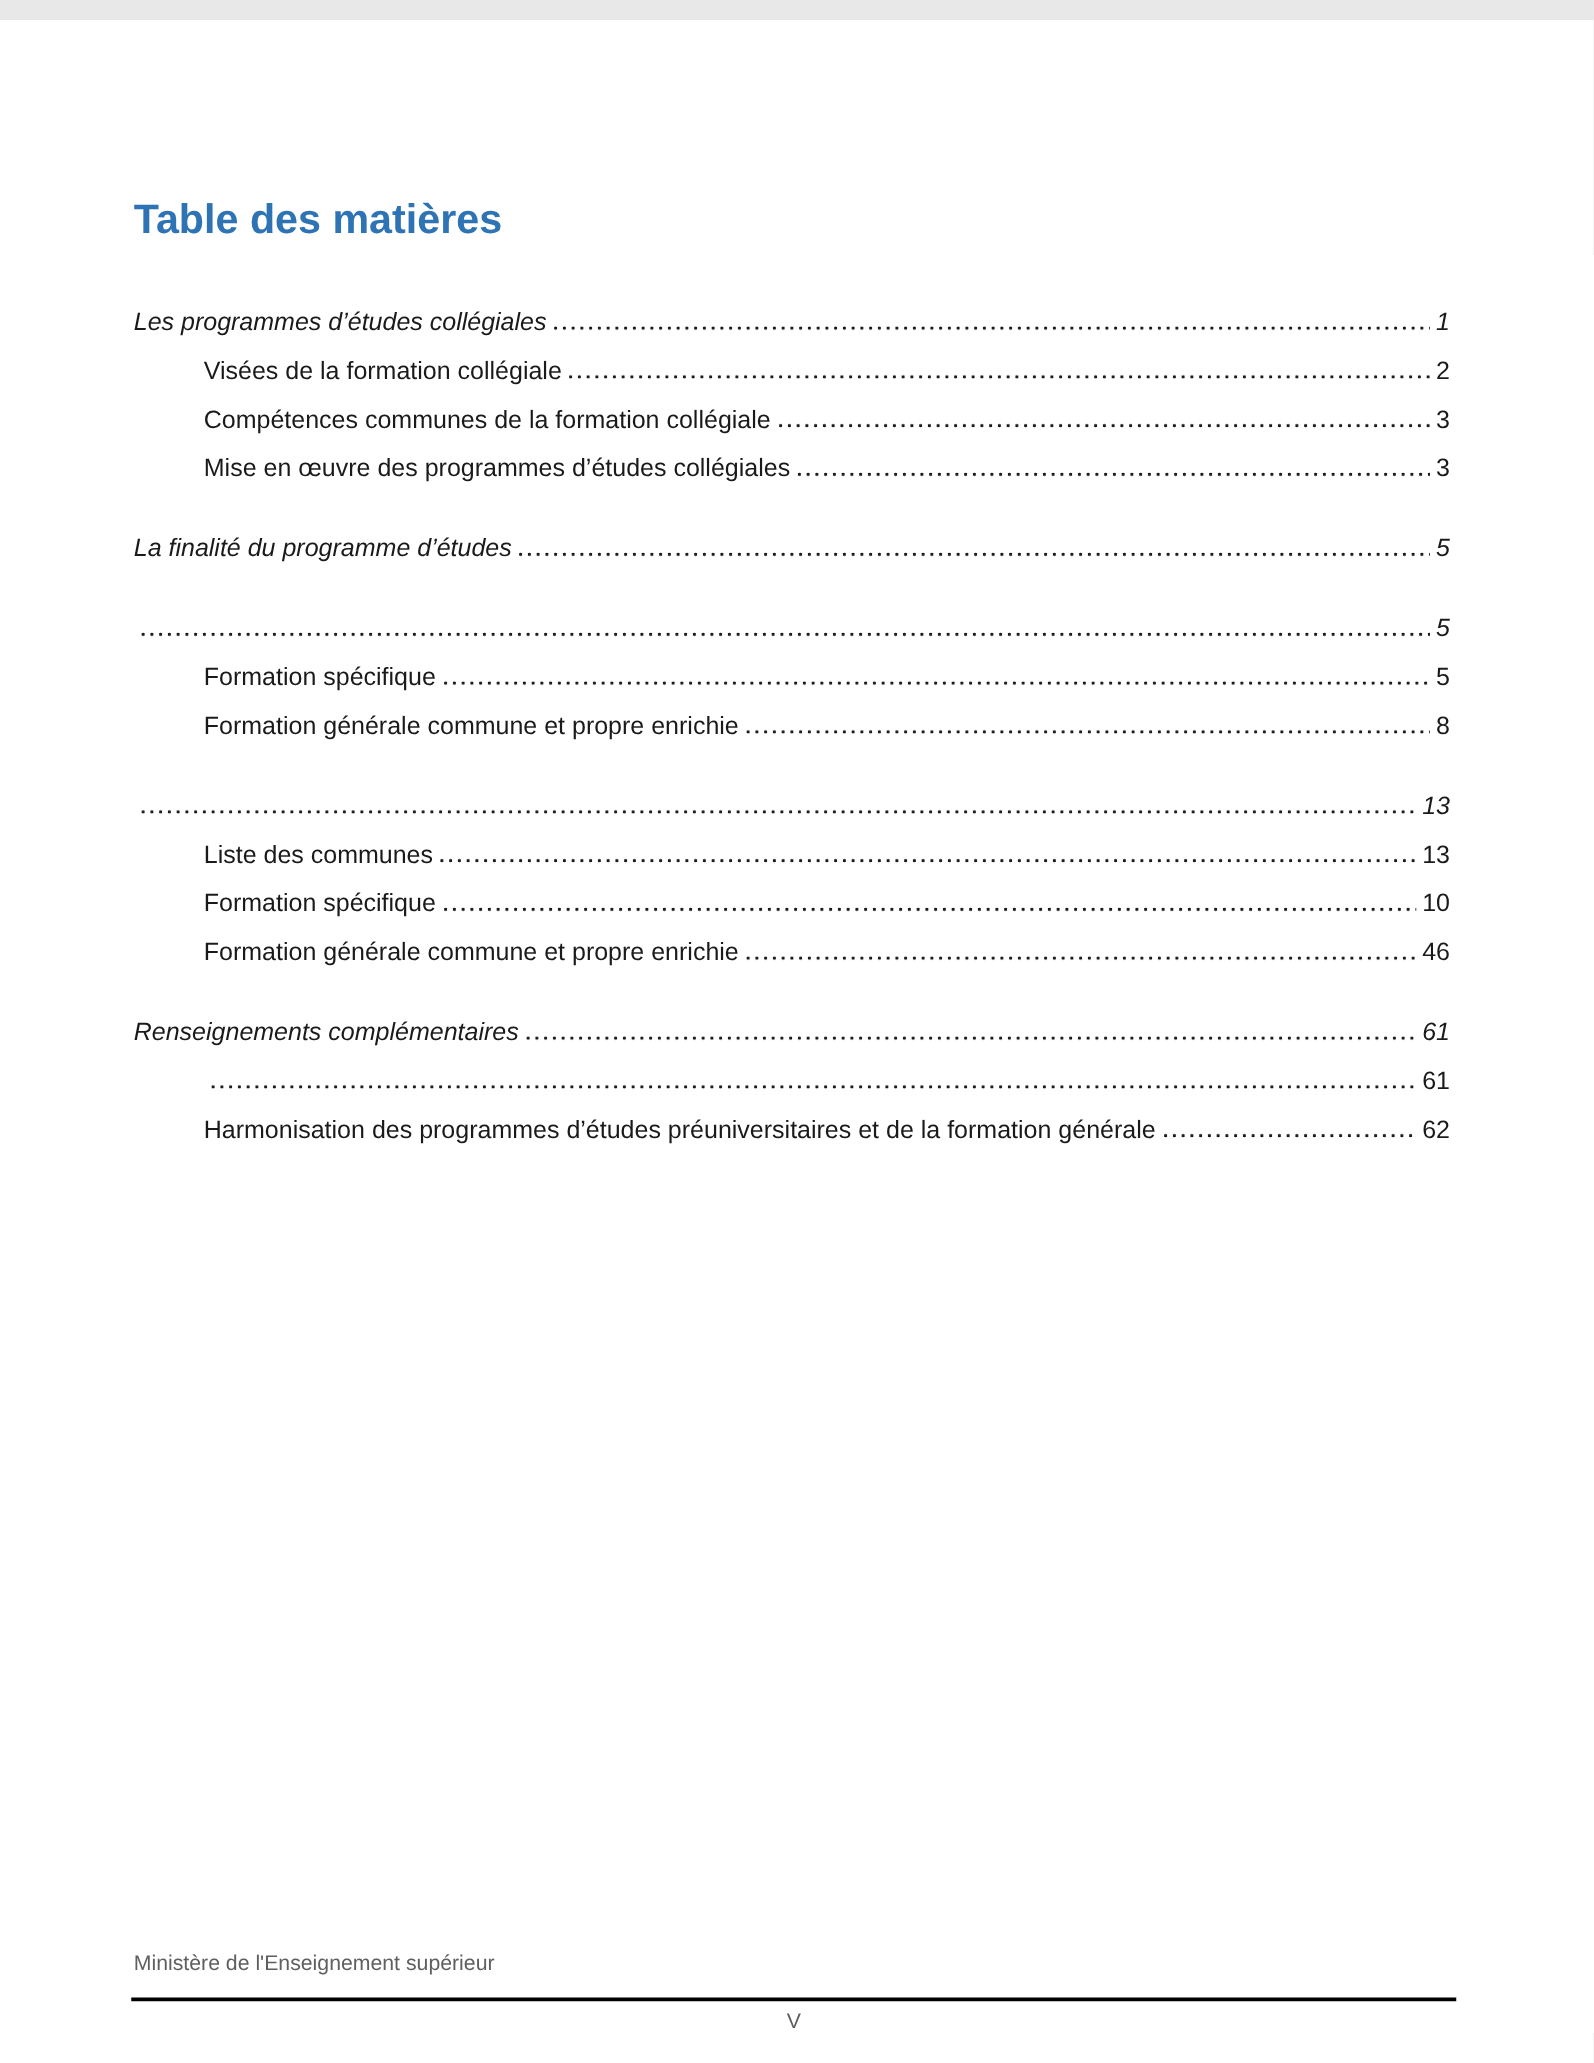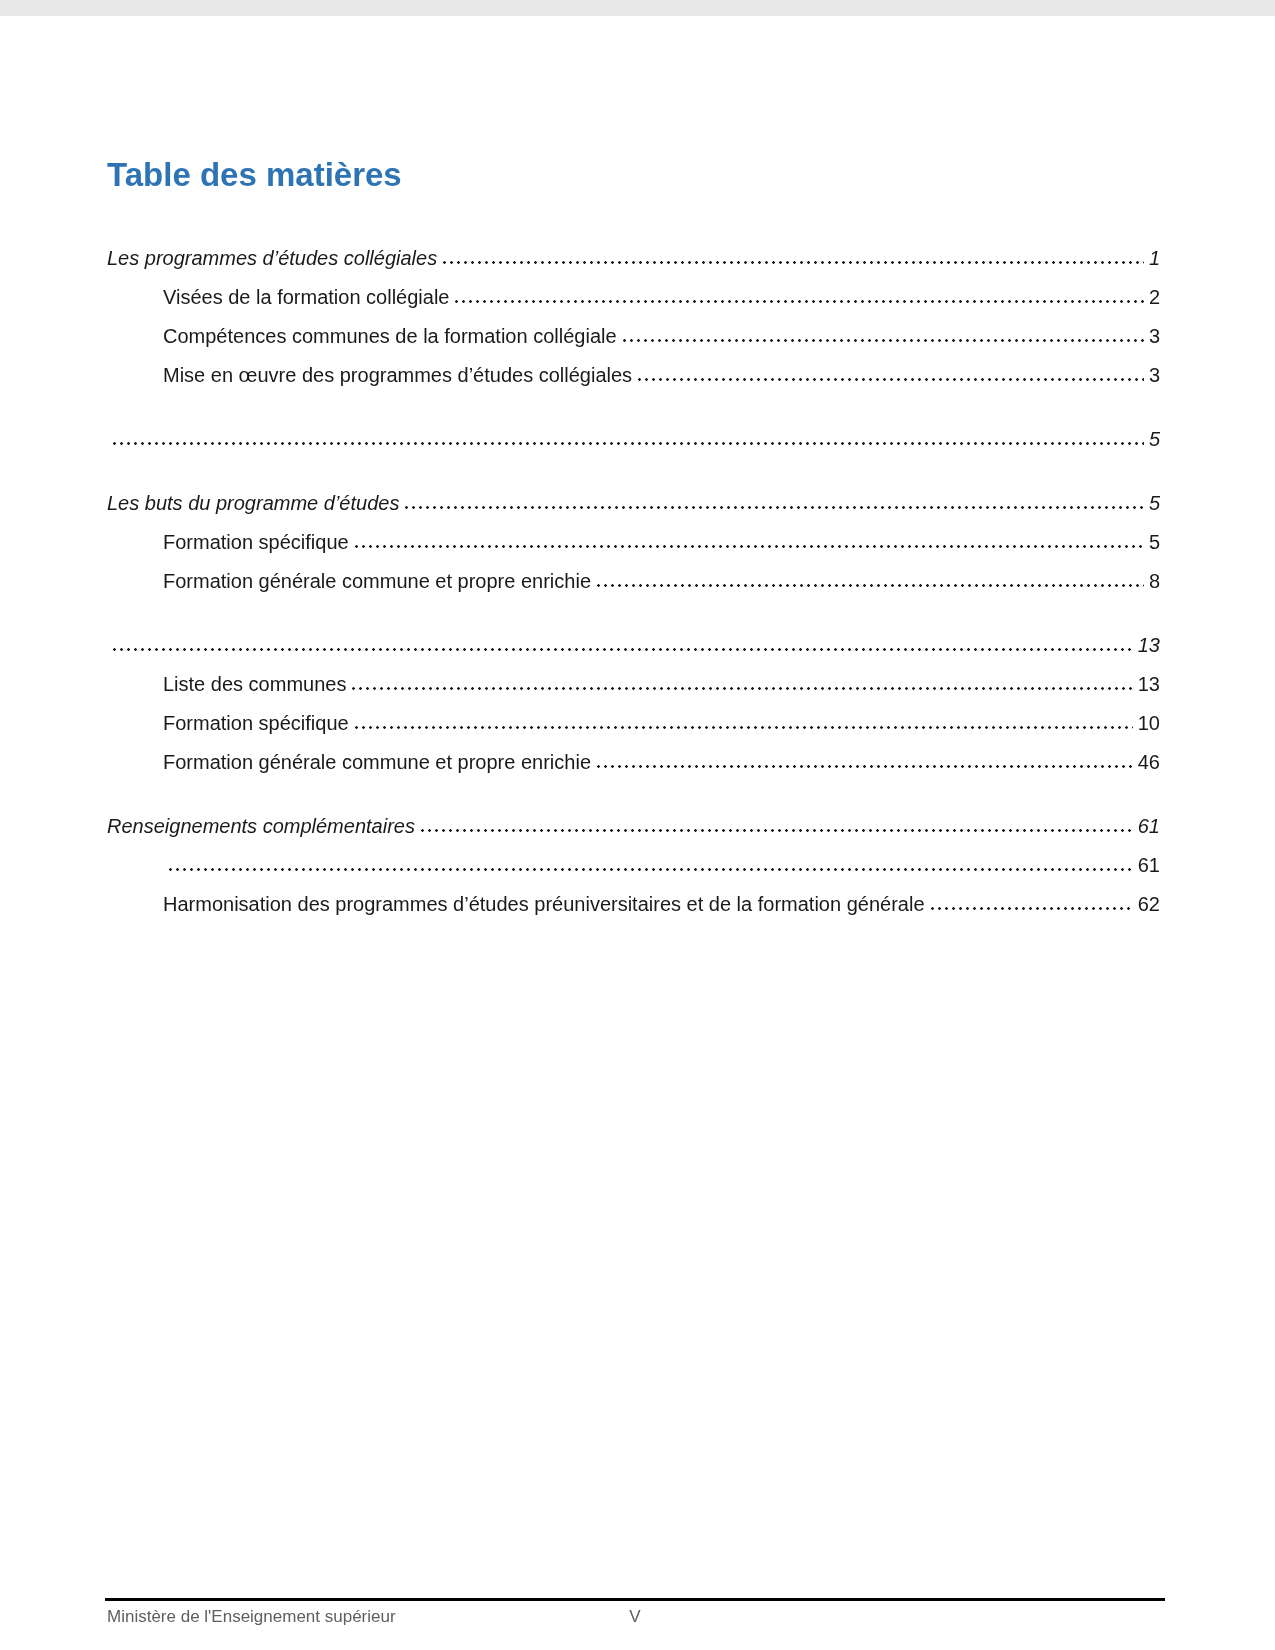--- a/index.html
+++ b/index.html
@@ -56,21 +56,21 @@
     position: absolute;
     left: 105px;
     top: 1582px;
     width: 1060px;
     height: 3px;
     background: #000000;
   }
   .footer-left {
     position: absolute;
     left: 107px;
-    top: 1590px;
+    top: 1544px;
     font-size: 17px;
     line-height: 21px;
     color: #5f5f5f;
   }
   .footer-center {
     position: absolute;
     left: 105px;
     top: 1590px;
     width: 1060px;
     text-align: center;
@@ -102,25 +102,25 @@
     <span class="toc-label">Compétences communes de la formation collégiale</span>
     <span class="leader"></span>
     <span class="toc-page">3</span>
   </div>
         <div class="toc-row lvl1">
     <span class="toc-label">Mise en œuvre des programmes d’études collégiales</span>
     <span class="leader"></span>
     <span class="toc-page">3</span>
   </div>
         <div class="toc-row lvl0">
+    <span class="toc-label">La finalité du programme d’études</span>
     <span class="leader"></span>
     <span class="toc-page">5</span>
   </div>
         <div class="toc-row lvl0">
-    <span class="toc-label">Les buts du programme d’études</span>
     <span class="leader"></span>
     <span class="toc-page">5</span>
   </div>
         <div class="toc-row lvl1">
     <span class="toc-label">Formation spécifique</span>
     <span class="leader"></span>
     <span class="toc-page">5</span>
   </div>
         <div class="toc-row lvl1">
     <span class="toc-label">Formation générale commune et propre enrichie</span>

